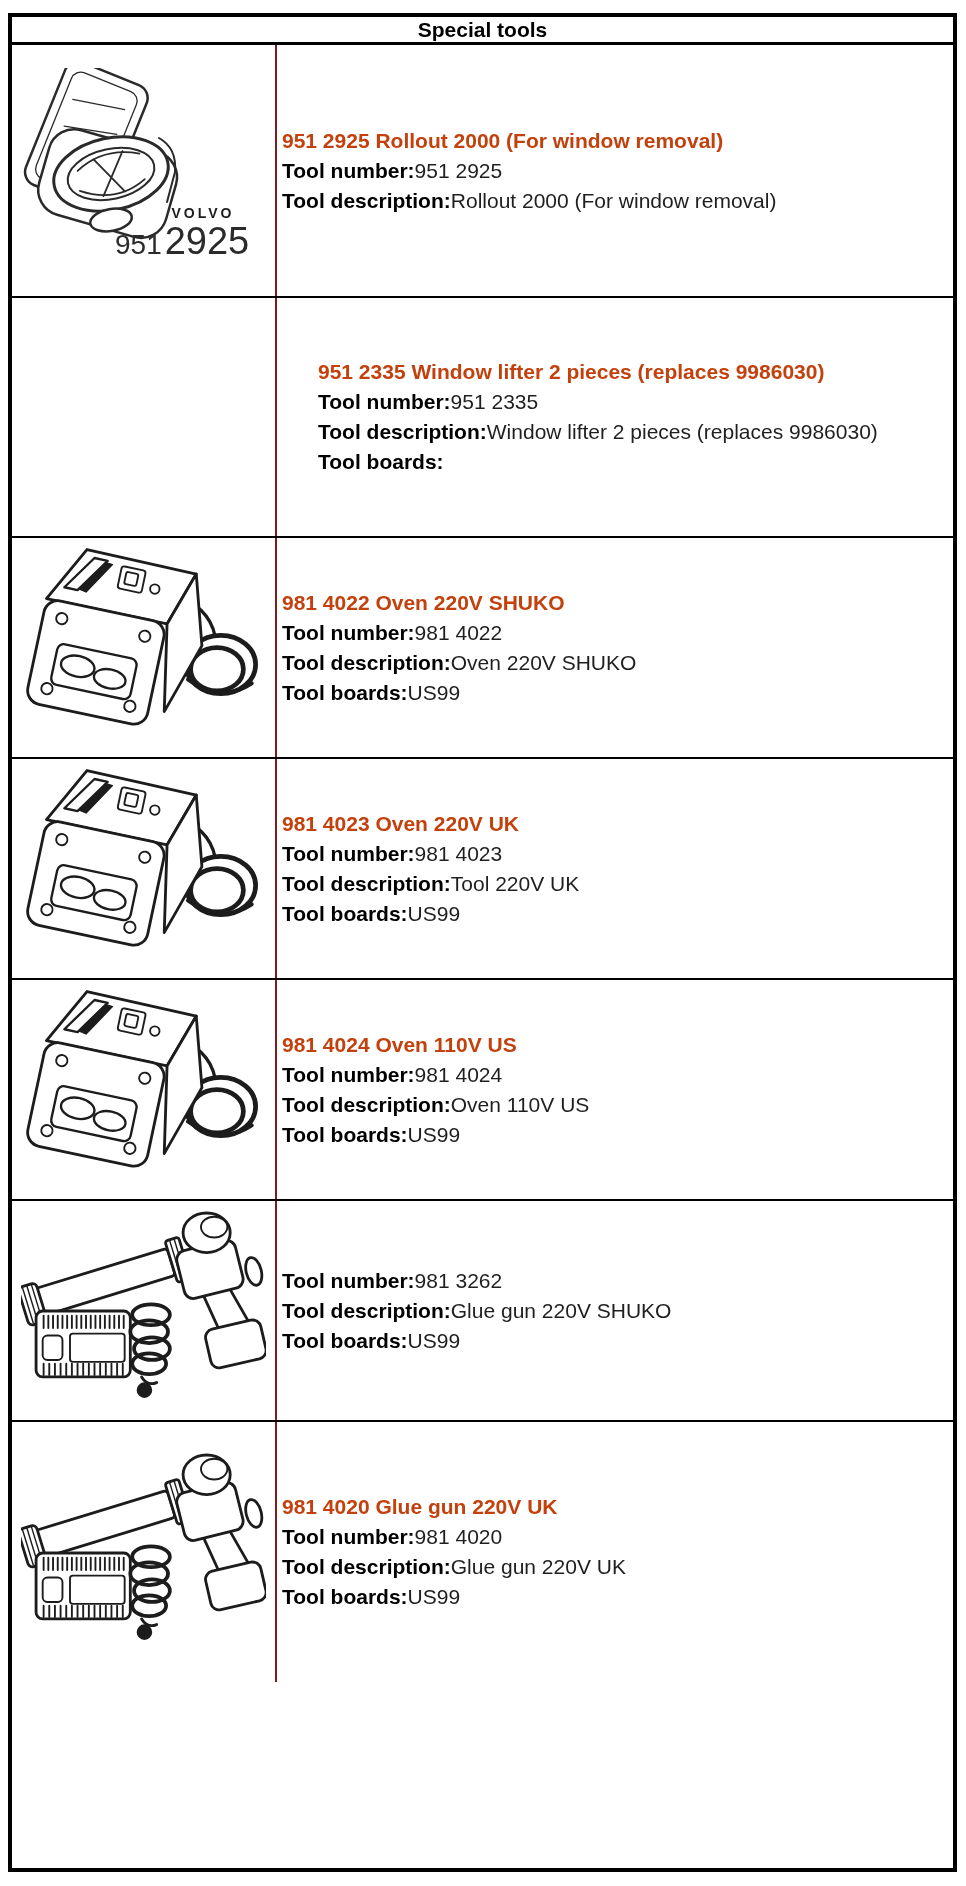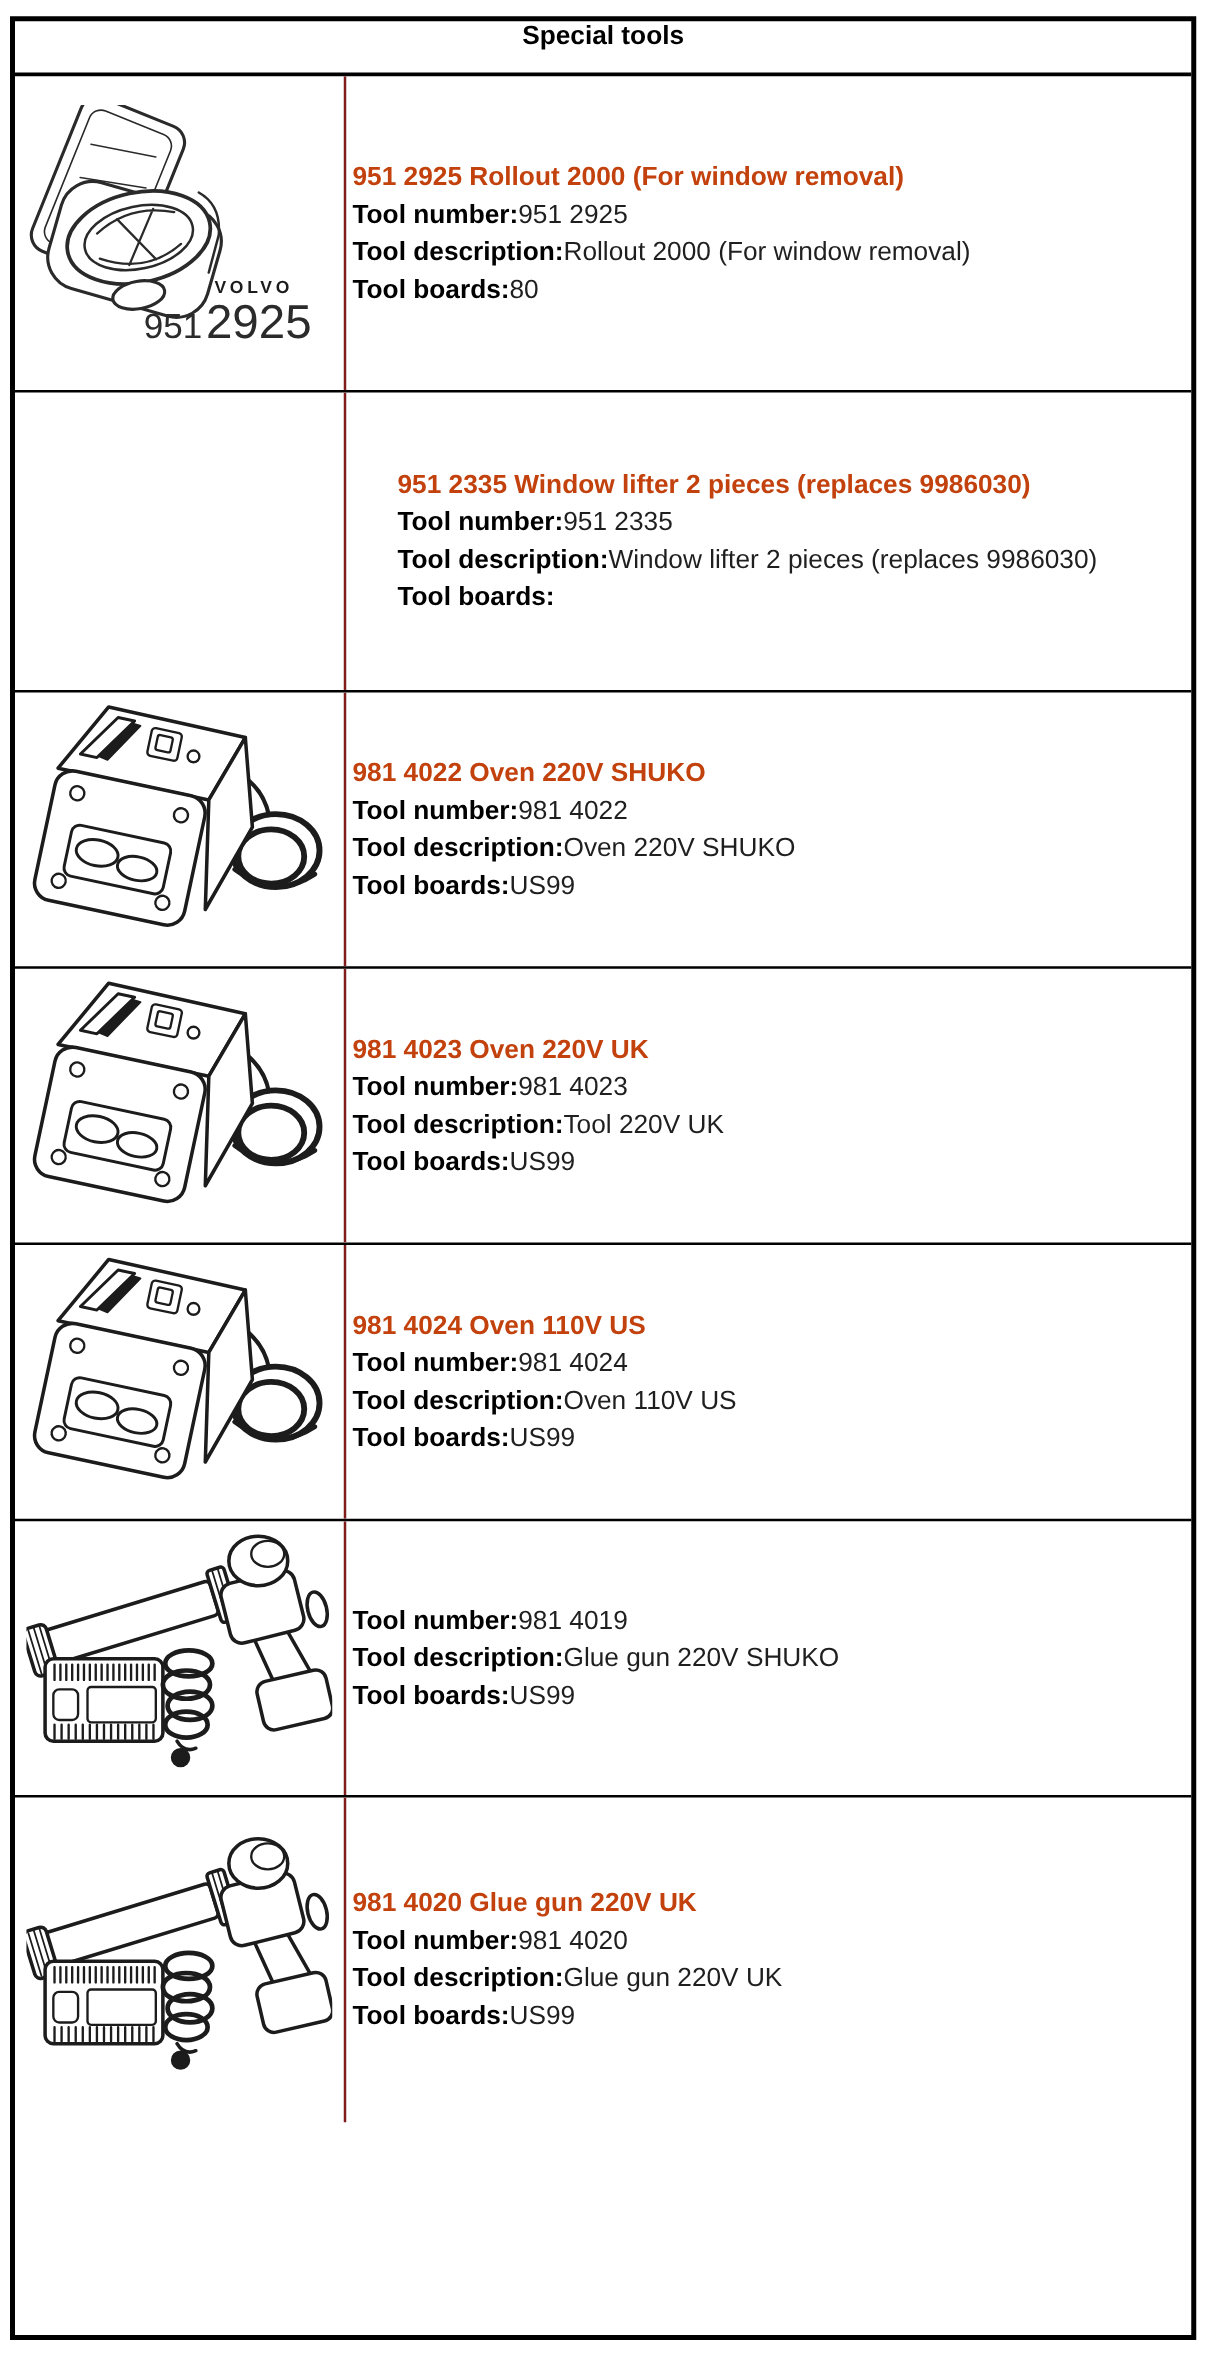--- a/index.html
+++ b/index.html
@@ -11,24 +11,24 @@
     color:#000;
   }
   .tools-table {
     position:absolute; left:8px; top:13px;
     width:949px; height:1859px;
     border:4px solid #000;
     box-sizing:border-box;
     background:#fff;
   }
   .header-row {
-    height:44px;
+    height:28px;
     border-bottom:3px solid #000;
     box-sizing:border-box;
-    display:flex; align-items:flex-start; justify-content:center;
+    display:flex; align-items:flex-end; justify-content:center;
     font-size:21px; font-weight:bold;
   }
   .row {
     display:flex;
     border-bottom:2px solid #000;
     box-sizing:border-box;
     overflow:hidden;
   }
   .row:last-child { border-bottom:none; }
   .r1 { height:253px; }
@@ -158,21 +158,20 @@
           <ellipse cx="92" cy="152" rx="21" ry="11" transform="rotate(-10 92 152)" stroke-width="2.5"></ellipse>
         </g>
         <text x="184" y="150" text-anchor="middle" class="volvo-text">VOLVO</text>
         <text x="96" y="186" class="tool-num-text"><tspan font-size="28">951</tspan><tspan font-size="38" dx="3">2925</tspan></text>
       </svg>
     </div>
     <div class="text-cell">
       <div class="line title-line">951 2925 Rollout 2000 (For window removal)</div>
       <div class="line"><span class="lbl">Tool number:</span><span class="val">951 2925</span></div>
       <div class="line"><span class="lbl">Tool description:</span><span class="val">Rollout 2000 (For window removal)</span></div>
-      <div class="line"><span class="lbl">Tool boards:</span><span class="val">80</span></div>
     </div>
   </div>
 
   <div class="row r2">
     <div class="img-cell"></div>
     <div class="text-cell">
       <div class="line title-line">951 2335 Window lifter 2 pieces (replaces 9986030)</div>
       <div class="line"><span class="lbl">Tool number:</span><span class="val">951 2335</span></div>
       <div class="line"><span class="lbl">Tool description:</span><span class="val">Window lifter 2 pieces (replaces 9986030)</span></div>
       <div class="line"><span class="lbl">Tool boards:</span><span class="val"></span></div>
@@ -221,21 +220,21 @@
     </div>
   </div>
 
   <div class="row r6">
     <div class="img-cell">
       <svg class="art" width="245" height="203" viewBox="0 0 260 215">
           <use href="#art-glue"></use>
         </svg>
     </div>
     <div class="text-cell">
-      <div class="line"><span class="lbl">Tool number:</span><span class="val">981 4019</span></div>
+      <div class="line"><span class="lbl">Tool number:</span><span class="val">981 3262</span></div>
       <div class="line"><span class="lbl">Tool description:</span><span class="val">Glue gun 220V SHUKO</span></div>
       <div class="line"><span class="lbl">Tool boards:</span><span class="val">US99</span></div>
     </div>
   </div>
 
   <div class="row r7">
     <div class="img-cell">
       <svg class="art" width="245" height="203" viewBox="0 0 260 215">
           <use href="#art-glue"></use>
         </svg>

